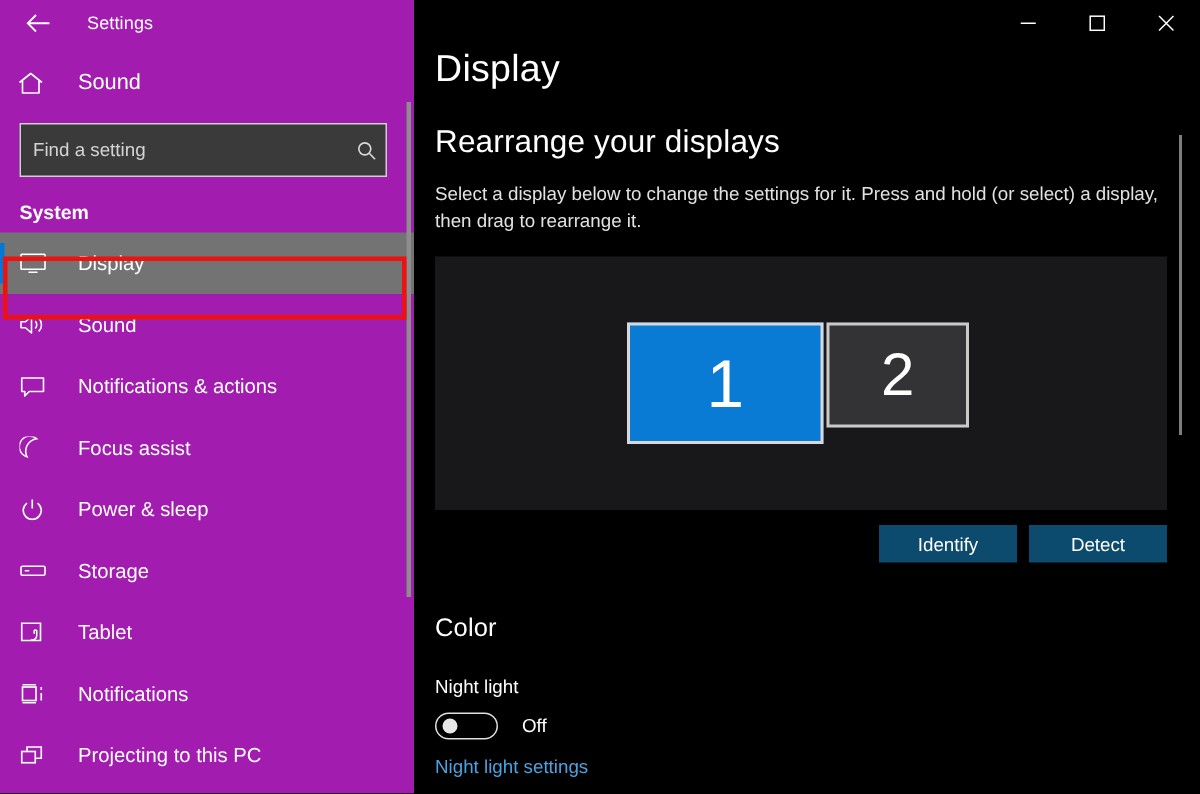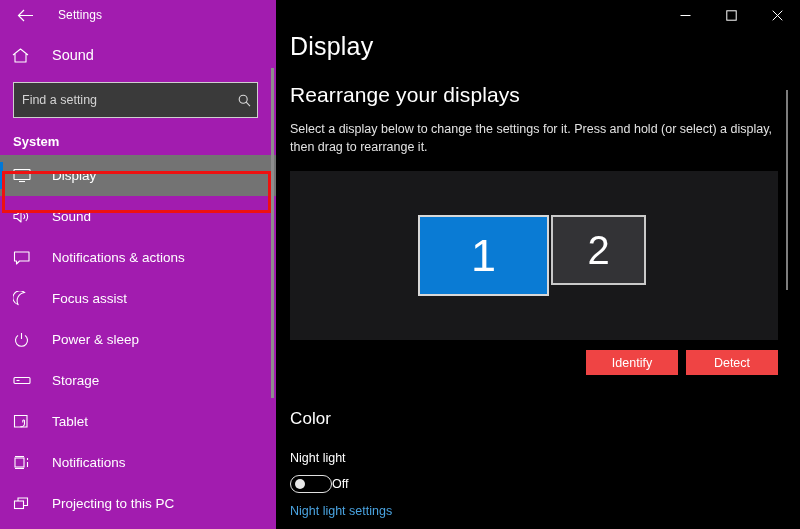--- a/index.html
+++ b/index.html
@@ -218,21 +218,21 @@
   .btn-row {
     margin-top: 10px;
     width: 488px;
     display: flex;
     justify-content: flex-end;
     gap: 8px;
   }
   .flat-btn {
     min-width: 92px;
     height: 25px;
-    background: #ef4444;
+    background: #0c4a6e;
     border: none;
     color: #ffffff;
     font-family: "Liberation Sans", sans-serif;
     font-size: 12.5px;
     cursor: pointer;
     padding: 0 3px;
   }
 
   .color-head {
     color: #ffffff;
@@ -263,20 +263,21 @@
     position: absolute;
     left: 4px; top: 50%;
     transform: translateY(-50%);
     width: 10px; height: 10px;
     border-radius: 50%;
     background: #e8e8e8;
   }
   .toggle-state {
     color: #ffffff;
     font-size: 12.5px;
+    margin-left: 16px;
   }
   .link-text {
     color: #4aa3e0;
     font-size: 12.5px;
     margin-top: 11px;
     cursor: pointer;
   }
 
   #main-scroll {
     position: absolute;

